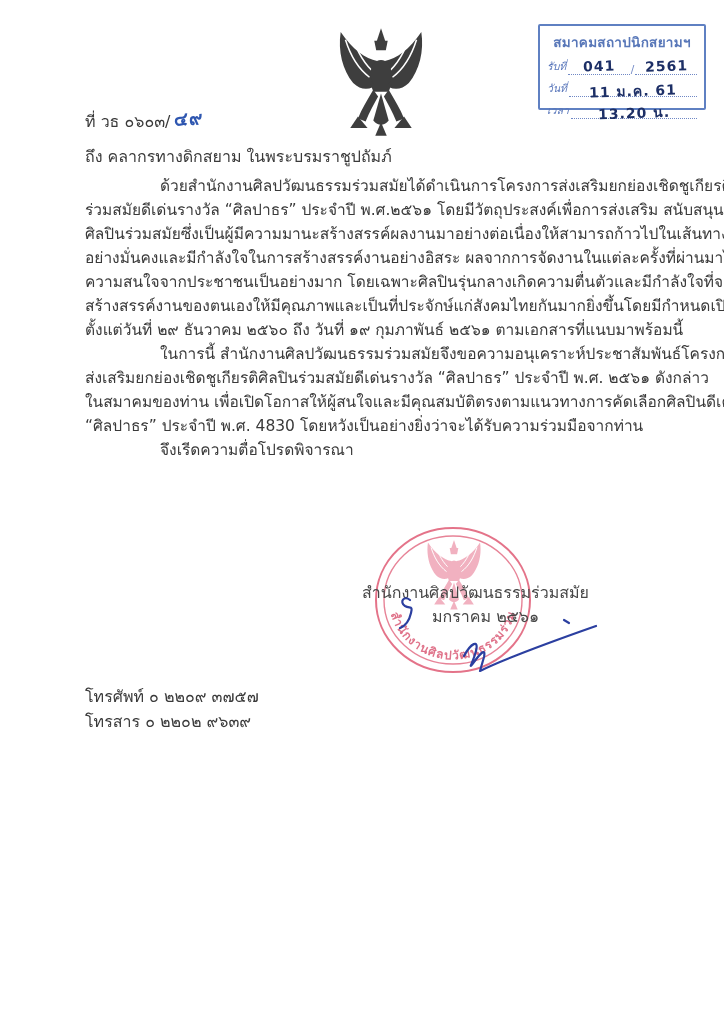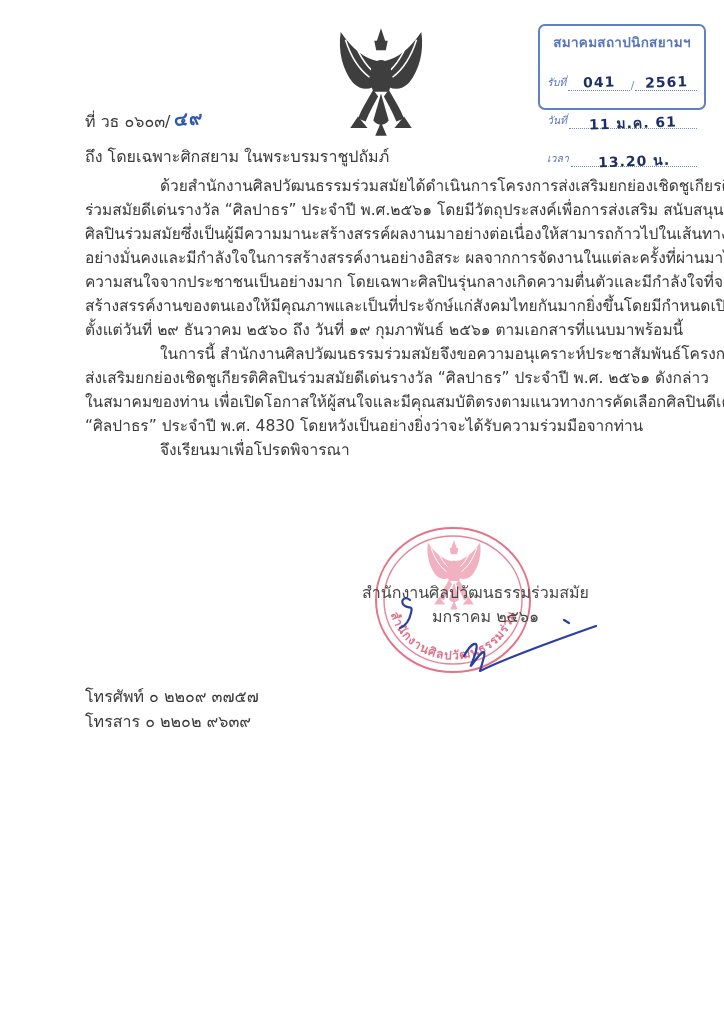--- a/index.html
+++ b/index.html
@@ -10,27 +10,27 @@
   }
   .abs{position:absolute;}
 
   
   .garuda{fill:#3e3e3e;}
   .garuda .wf{fill:none;stroke:#ffffff;stroke-width:1.6;}
 
   
   .received-stamp{
     left:538px;top:24px;width:168px;height:86px;
-    border:2px solid #5f80c2;border-radius:7px;
+    border:2px solid #5f80c2;border-radius:2px;
     padding:5px 7px 6px 7px;box-sizing:border-box;
     color:#4a6cb3;background:transparent;
   }
   .rs-title{font-size:13.5px;font-weight:bold;text-align:center;letter-spacing:.3px;
     color:#4a6cb3;white-space:nowrap;opacity:.92;}
-  .rs-row{display:flex;align-items:flex-end;margin-top:19px;font-size:10.5px;height:19px;}
+  .rs-row{display:flex;align-items:flex-end;margin-top:3px;font-size:10.5px;height:19px;}
   .rs-label{color:#5a77bb;font-style:italic;padding-right:2px;white-space:nowrap;}
   .rs-cell{flex:1;border-bottom:1.2px dotted #7088c5;text-align:center;position:relative;height:19px;}
   .rs-slash{color:#7088c5;padding:0 1px;}
   .rs-value{
     display:inline-block;color:#1d2f66;font-weight:bold;font-size:14px;
     transform:rotate(-2deg);position:relative;top:3px;white-space:nowrap;
     letter-spacing:1px;
   }
 
   
@@ -102,35 +102,35 @@
     <div class="rs-row">
       <span class="rs-label">เวลา</span>
       <span class="rs-cell"><span class="rs-value">13.20 น.</span></span>
     </div>
   </div>
 
   <div class="abs ref-line">
     <span>ที่ วธ ๐๖๐๓/</span><span class="ref-hand">๔๙</span>
   </div>
 
-  <div class="abs to-line">ถึง  โดยเฉพาะศิกสยาม ในพระบรมราชูปถัมภ์</div>
+  <div class="abs to-line">ถึง  คลากรทางดิกสยาม ในพระบรมราชูปถัมภ์</div>
 
   <div class="abs letter-body">
     <div class="bline indent">ด้วยสำนักงานศิลปวัฒนธรรมร่วมสมัยได้ดำเนินการโครงการส่งเสริมยกย่องเชิดชูเกียรติศิลปิน</div>
     <div class="bline">ร่วมสมัยดีเด่นรางวัล “ศิลปาธร” ประจำปี พ.ศ.๒๕๖๑ โดยมีวัตถุประสงค์เพื่อการส่งเสริม สนับสนุน และเชิดชูเกียรติ</div>
     <div class="bline">ศิลปินร่วมสมัยซึ่งเป็นผู้มีความมานะสร้างสรรค์ผลงานมาอย่างต่อเนื่องให้สามารถก้าวไปในเส้นทางอาชีพได้</div>
     <div class="bline">อย่างมั่นคงและมีกำลังใจในการสร้างสรรค์งานอย่างอิสระ ผลจากการจัดงานในแต่ละครั้งที่ผ่านมาได้รับ</div>
     <div class="bline">ความสนใจจากประชาชนเป็นอย่างมาก โดยเฉพาะศิลปินรุ่นกลางเกิดความตื่นตัวและมีกำลังใจที่จะ</div>
     <div class="bline">สร้างสรรค์งานของตนเองให้มีคุณภาพและเป็นที่ประจักษ์แก่สังคมไทยกันมากยิ่งขึ้นโดยมีกำหนดเปิดรับสมัคร</div>
     <div class="bline">ตั้งแต่วันที่ ๒๙  ธันวาคม ๒๕๖๐ ถึง วันที่ ๑๙ กุมภาพันธ์ ๒๕๖๑ ตามเอกสารที่แนบมาพร้อมนี้</div>
     <div class="bline indent">ในการนี้ สำนักงานศิลปวัฒนธรรมร่วมสมัยจึงขอความอนุเคราะห์ประชาสัมพันธ์โครงการ</div>
     <div class="bline">ส่งเสริมยกย่องเชิดชูเกียรติศิลปินร่วมสมัยดีเด่นรางวัล “ศิลปาธร” ประจำปี พ.ศ. ๒๕๖๑ ดังกล่าว</div>
     <div class="bline">ในสมาคมของท่าน เพื่อเปิดโอกาสให้ผู้สนใจและมีคุณสมบัติตรงตามแนวทางการคัดเลือกศิลปินดีเด่นรางวัล</div>
     <div class="bline">“ศิลปาธร” ประจำปี พ.ศ. 4830 โดยหวังเป็นอย่างยิ่งว่าจะได้รับความร่วมมือจากท่าน</div>
-    <div class="bline indent">จึงเรียนมาเพื่อโปรดพิจารณา</div>
+    <div class="bline indent">จึงเรีดความตื่อโปรดพิจารณา</div>
   </div>
 
   <svg class="abs round-stamp" width="164" height="152" viewBox="0 0 164 152" aria-hidden="true">
     <ellipse class="ring" cx="81" cy="76" rx="77" ry="72"></ellipse>
     <ellipse class="ring2" cx="81" cy="76" rx="69" ry="64"></ellipse>
     <use href="#garuda-shape" transform="translate(51,16) scale(0.62)"></use>
     <path id="seal-arc" fill="none" d="M 18,86 A 64,60 0 0 0 144,86"></path>
     <text class="arc-text"><textPath href="#seal-arc" startOffset="4">สำนักงานศิลปวัฒนธรรมร่วมสมัย</textPath></text>
   </svg>
 

